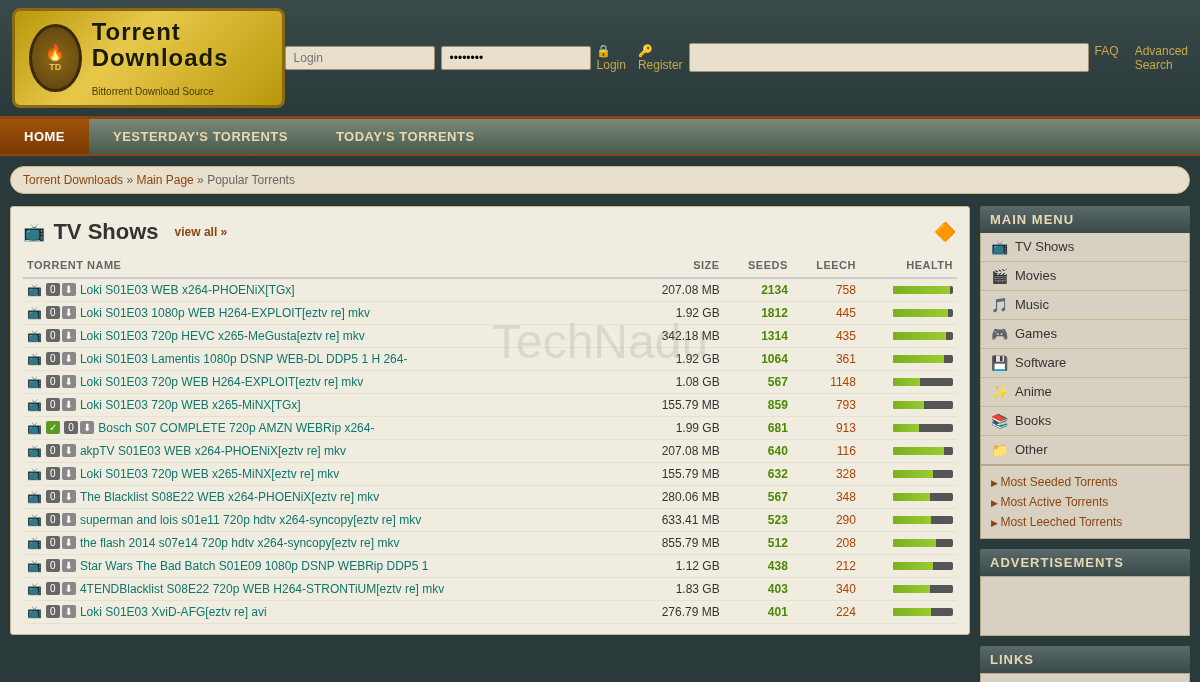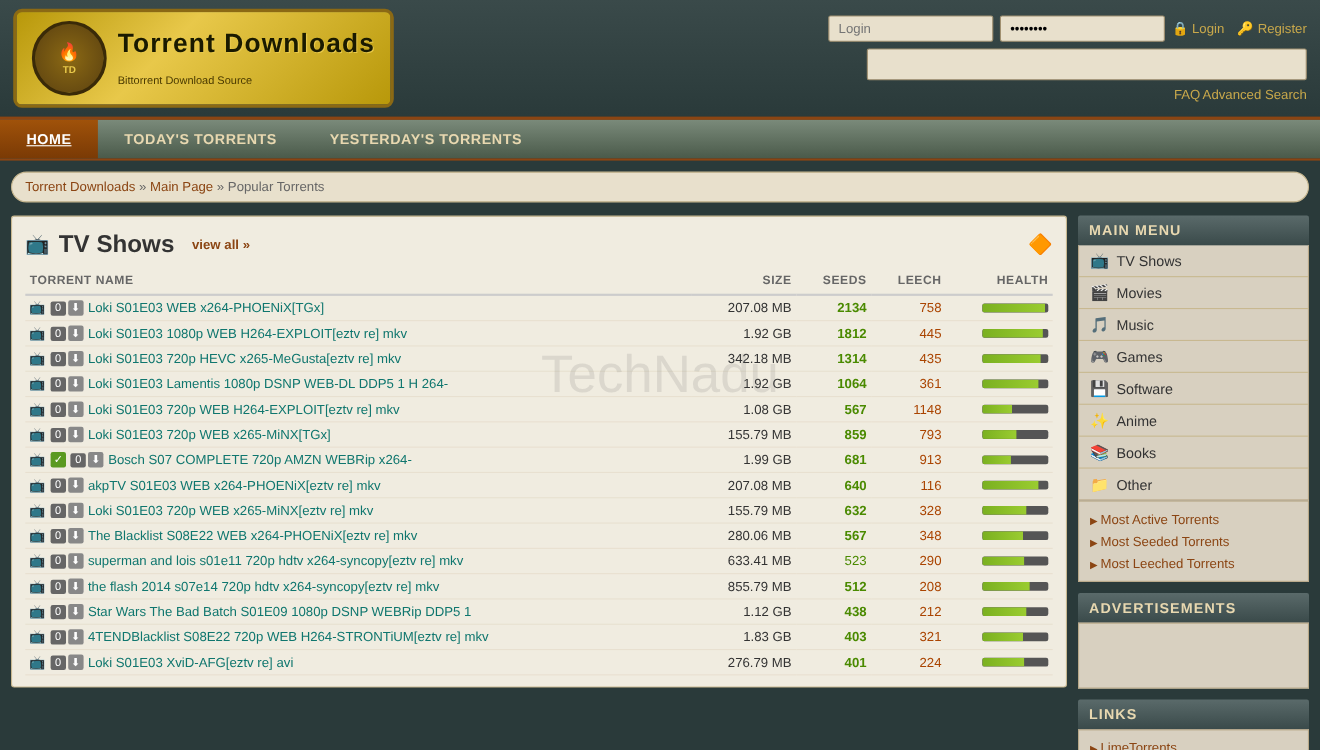--- a/index.html
+++ b/index.html
@@ -1,36 +1,36 @@
 <!DOCTYPE html>
 <html><head>
   <meta charset="utf-8">
   <style>
     * { margin: 0; padding: 0; box-sizing: border-box; }
     body { font-family: Arial, sans-serif; font-size: 13px; background: #2a3a3a; color: #333; width: 1200px; }
 
     
     .header { background: linear-gradient(180deg, #3a4a4a 0%, #2a3a3a 100%); padding: 8px 12px; display: flex; align-items: center; justify-content: space-between; border-bottom: 3px solid #8B4513; }
     .logo-area { display: flex; align-items: center; gap: 10px; }
-    .header-right { display: flex; flex-direction: column; gap: 6px; align-items: flex-end; }
+    .header-right { display: flex; flex-direction: row; gap: 6px; align-items: flex-end; }
     .header-top-row { display: flex; align-items: center; gap: 6px; }
     .header-login-input { background: #e8e0cc; border: 1px solid #a09070; padding: 4px 8px; font-size: 12px; width: 150px; border-radius: 2px; }
     .header-pass-input { background: #e8e0cc; border: 1px solid #a09070; padding: 4px 8px; font-size: 12px; width: 150px; border-radius: 2px; }
     .header-auth-links { color: #c8a84b; font-size: 12px; display: flex; gap: 12px; }
     .header-auth-links a { color: #c8a84b; text-decoration: none; }
     .header-search-row { display: flex; align-items: center; gap: 6px; }
     .search-input { background: #e8e0cc; border: 1px solid #a09070; padding: 6px 10px; font-size: 13px; width: 400px; border-radius: 2px; }
     .search-btn { background: linear-gradient(180deg, #b8860b, #8B6914); border: 2px solid #5a4010; color: #fff; font-weight: bold; font-size: 14px; padding: 6px 20px; cursor: pointer; border-radius: 2px; letter-spacing: 1px; }
-    .header-links-row { display: flex; gap: 2px; font-size: 12px; color: #c8a84b; justify-content: flex-end; align-items: center; }
+    .header-links-row { display: flex; gap: 16px; font-size: 12px; color: #c8a84b; justify-content: flex-end; }
     .header-links-row a { color: #c8a84b; text-decoration: none; }
 
     
     .nav { background: linear-gradient(180deg, #7a8a7a, #4a5a4a); display: flex; align-items: center; border-bottom: 2px solid #8B4513; }
     .nav-item { padding: 10px 24px; color: #e8d8b0; font-size: 13px; font-weight: bold; cursor: pointer; text-transform: uppercase; letter-spacing: 0.5px; text-decoration: none; display: block; }
-    .nav-item.active { background: linear-gradient(180deg, #a0520a, #7a3a05); color: #fff; text-decoration: underline; }
+    .nav-item.active { background: linear-gradient(180deg, #a0520a, #7a3a05); color: #fff; }
 
     
     .breadcrumb-bar { background: #e8e0cc; border: 1px solid #c8b890; padding: 6px 12px; margin: 10px 10px 6px 10px; border-radius: 14px; font-size: 12px; color: #666; }
     .breadcrumb-bar a { color: #8B4513; text-decoration: none; }
 
     
     .main-layout { display: flex; gap: 0; padding: 6px 10px; }
     .content-area { flex: 1; min-width: 0; }
     .sidebar { width: 210px; flex-shrink: 0; margin-left: 10px; }
 
@@ -121,22 +121,22 @@
     </div>
     <div class="header-links-row">
       <a href="#">FAQ</a>
       <a href="#">Advanced Search</a>
     </div>
   </div>
 </div>
 
 <div class="nav">
   <a class="nav-item active" href="#">HOME</a>
+  <a class="nav-item" href="#">YESTERDAY'S TORRENTS</a>
   <a class="nav-item" href="#">TODAY'S TORRENTS</a>
-  <a class="nav-item" href="#">YESTERDAY'S TORRENTS</a>
 </div>
 
 <div class="breadcrumb-bar">
   <a href="#">Torrent Downloads</a>
   »
   <a href="#">Main Page</a>
   »
   <span>Popular Torrents</span>
 </div>
 
@@ -380,21 +380,21 @@
         <span class="tv-row-icon">📺</span>
 
         <div class="badge-group">
           <span class="badge-0">0</span>
           <span class="badge-dl">⬇</span>
         </div>
         <a href="#" class="torrent-link">superman and lois s01e11 720p hdtv x264-syncopy[eztv re] mkv</a>
       </div>
     </td>
     <td class="right">633.41 MB</td>
-    <td class="right" style="color:#4a8a00;font-weight:normal;">523</td>
+    <td class="right" style="color:#4a8a00;font-weight:bold;">523</td>
     <td class="right" style="color:#aa4400;">290</td>
     <td class="right">
       <div class="health-bar-bg">
         <div class="health-bar-fill" style="width:64%;"></div>
       </div>
     </td>
   </tr>
             <tr>
     <td>
       <div class="torrent-name-cell">
@@ -444,21 +444,21 @@
 
         <div class="badge-group">
           <span class="badge-0">0</span>
           <span class="badge-dl">⬇</span>
         </div>
         <a href="#" class="torrent-link">4TENDBlacklist S08E22 720p WEB H264-STRONTiUM[eztv re] mkv</a>
       </div>
     </td>
     <td class="right">1.83 GB</td>
     <td class="right" style="color:#4a8a00;font-weight:bold;">403</td>
-    <td class="right" style="color:#aa4400;">321</td>
+    <td class="right" style="color:#aa4400;">340</td>
     <td class="right">
       <div class="health-bar-bg">
         <div class="health-bar-fill" style="width:62%;"></div>
       </div>
     </td>
   </tr>
             <tr>
     <td>
       <div class="torrent-name-cell">
         <span class="tv-row-icon">📺</span>
@@ -516,22 +516,22 @@
           <a href="#" class="sidebar-item">
             <span class="sidebar-icon">📚</span>
             <span>Books</span>
           </a>
           <a href="#" class="sidebar-item">
             <span class="sidebar-icon">📁</span>
             <span>Other</span>
           </a>
         </div>
       <div class="sidebar-sub" id="sidebar-sub-links">
+          <a href="#">Most Seeded Torrents</a>
           <a href="#">Most Active Torrents</a>
-          <a href="#">Most Seeded Torrents</a>
           <a href="#">Most Leeched Torrents</a>
         </div>
     </div>
 
     <div class="sidebar-section">
       <div class="sidebar-title">ADVERTISEMENTS</div>
       <div class="ads-section"></div>
     </div>
 
     <div class="sidebar-section">

